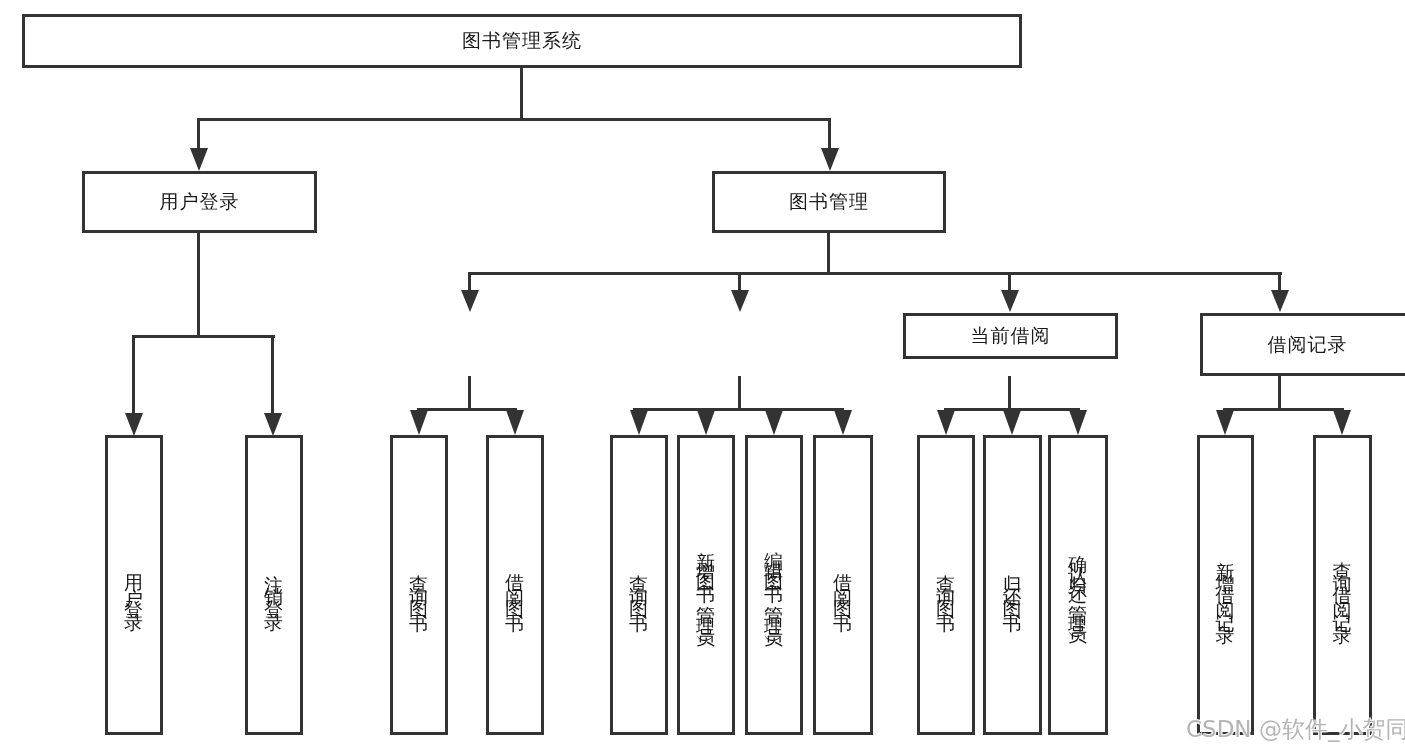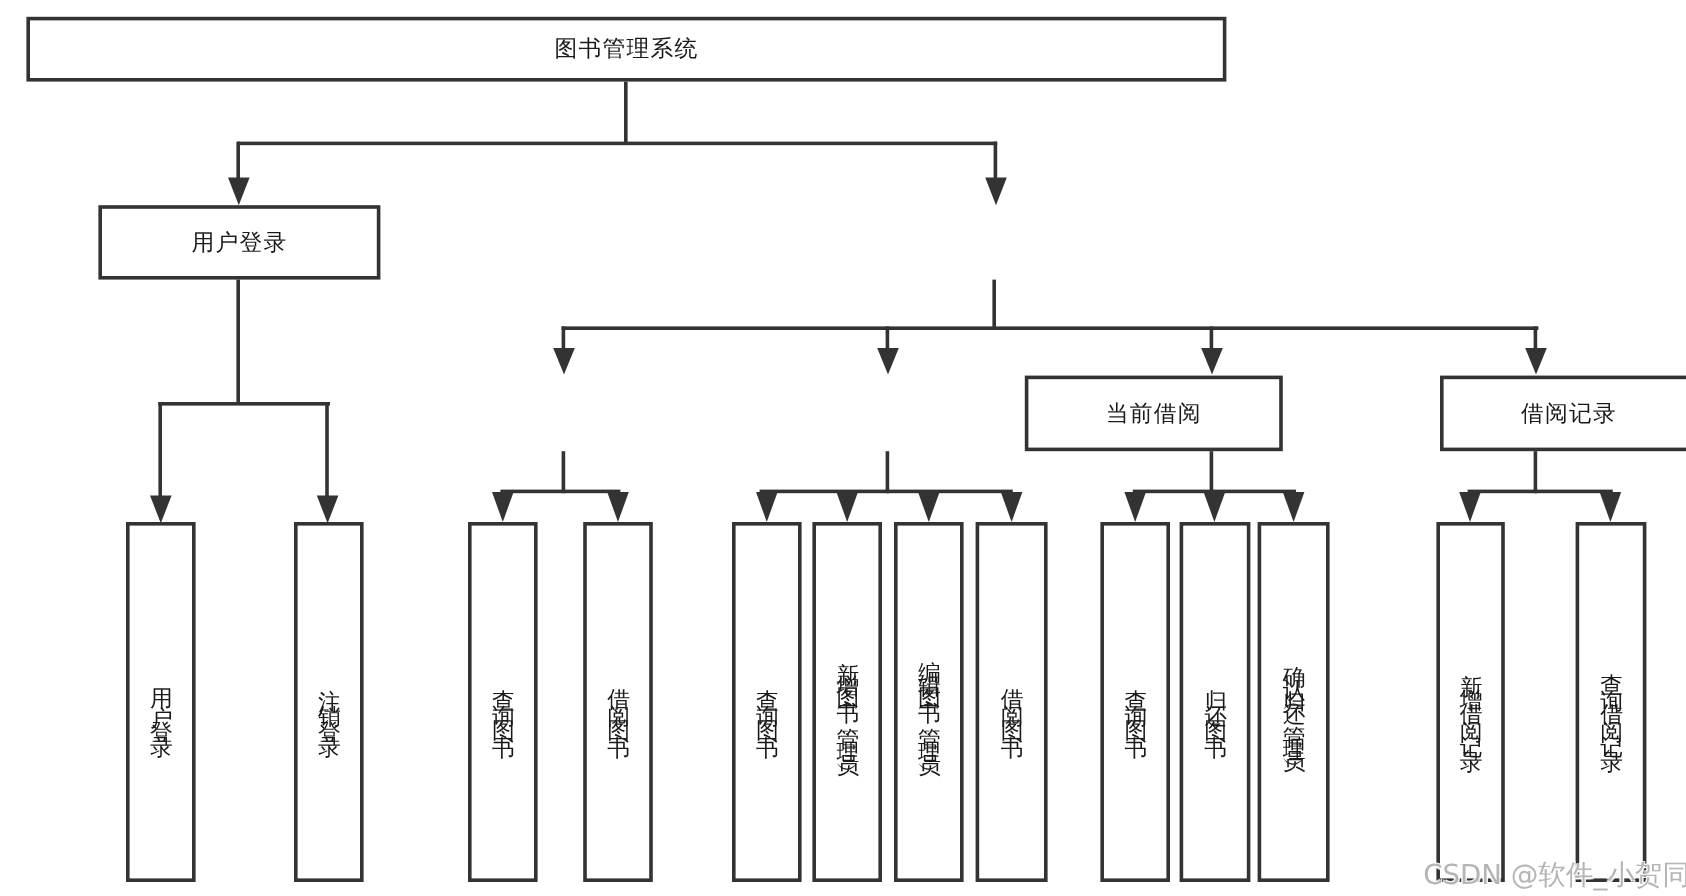--- a/index.html
+++ b/index.html
@@ -71,40 +71,43 @@
   <div class="vline" style="left:520px; top:68px; height:52px;"></div>
   <div class="hline" style="left:198px; top:118px; width:633px;"></div>
   <div class="vline" style="left:197px; top:118px; height:32px;"></div>
   <div class="vline" style="left:828px; top:118px; height:32px;"></div>
   <div class="arrow" style="left:190px; top:148px;"></div>
   <div class="arrow" style="left:821px; top:148px;"></div>
 
   <div class="box" style="left:82px; top:171px; width:235px; height:62px;">
     <span>用户登录</span>
   </div>
+  <div class="box" style="left:712px; top:171px; width:234px; height:62px;">
+    <span>图书管理</span>
+  </div>
 
   <div class="vline" style="left:197px; top:233px; height:104px;"></div>
   <div class="hline" style="left:132px; top:335px; width:143px;"></div>
   <div class="vline" style="left:132px; top:335px; height:80px;"></div>
   <div class="vline" style="left:271px; top:335px; height:80px;"></div>
   <div class="arrow" style="left:125px; top:413px;"></div>
   <div class="arrow" style="left:264px; top:413px;"></div>
 
   <div class="vline" style="left:827px; top:233px; height:41px;"></div>
   <div class="hline" style="left:468px; top:272px; width:814px;"></div>
   <div class="vline" style="left:468px; top:272px; height:20px;"></div>
   <div class="vline" style="left:738px; top:272px; height:20px;"></div>
   <div class="vline" style="left:1008px; top:272px; height:20px;"></div>
   <div class="vline" style="left:1278px; top:272px; height:20px;"></div>
   <div class="arrow" style="left:461px; top:290px; border-top-width:22px;"></div>
   <div class="arrow" style="left:731px; top:290px; border-top-width:22px;"></div>
   <div class="arrow" style="left:1001px; top:290px; border-top-width:22px;"></div>
   <div class="arrow" style="left:1271px; top:290px; border-top-width:22px;"></div>
 
-  <div class="box" style="left:854px; top:313px; width:215px; height:63px;justify-content:center;">
+  <div class="box" style="left:903px; top:313px; width:215px; height:46px;justify-content:center;">
     <span>当前借阅</span>
   </div>
   <div class="box" style="left:1200px; top:313px; width:215px; height:63px;">
     <span>借阅记录</span>
   </div>
 
   <div class="vline" style="left:468px; top:376px; height:35px;"></div>
   <div class="vline" style="left:738px; top:376px; height:35px;"></div>
   <div class="vline" style="left:1008px; top:376px; height:35px;"></div>
   <div class="vline" style="left:1278px; top:376px; height:35px;"></div>

